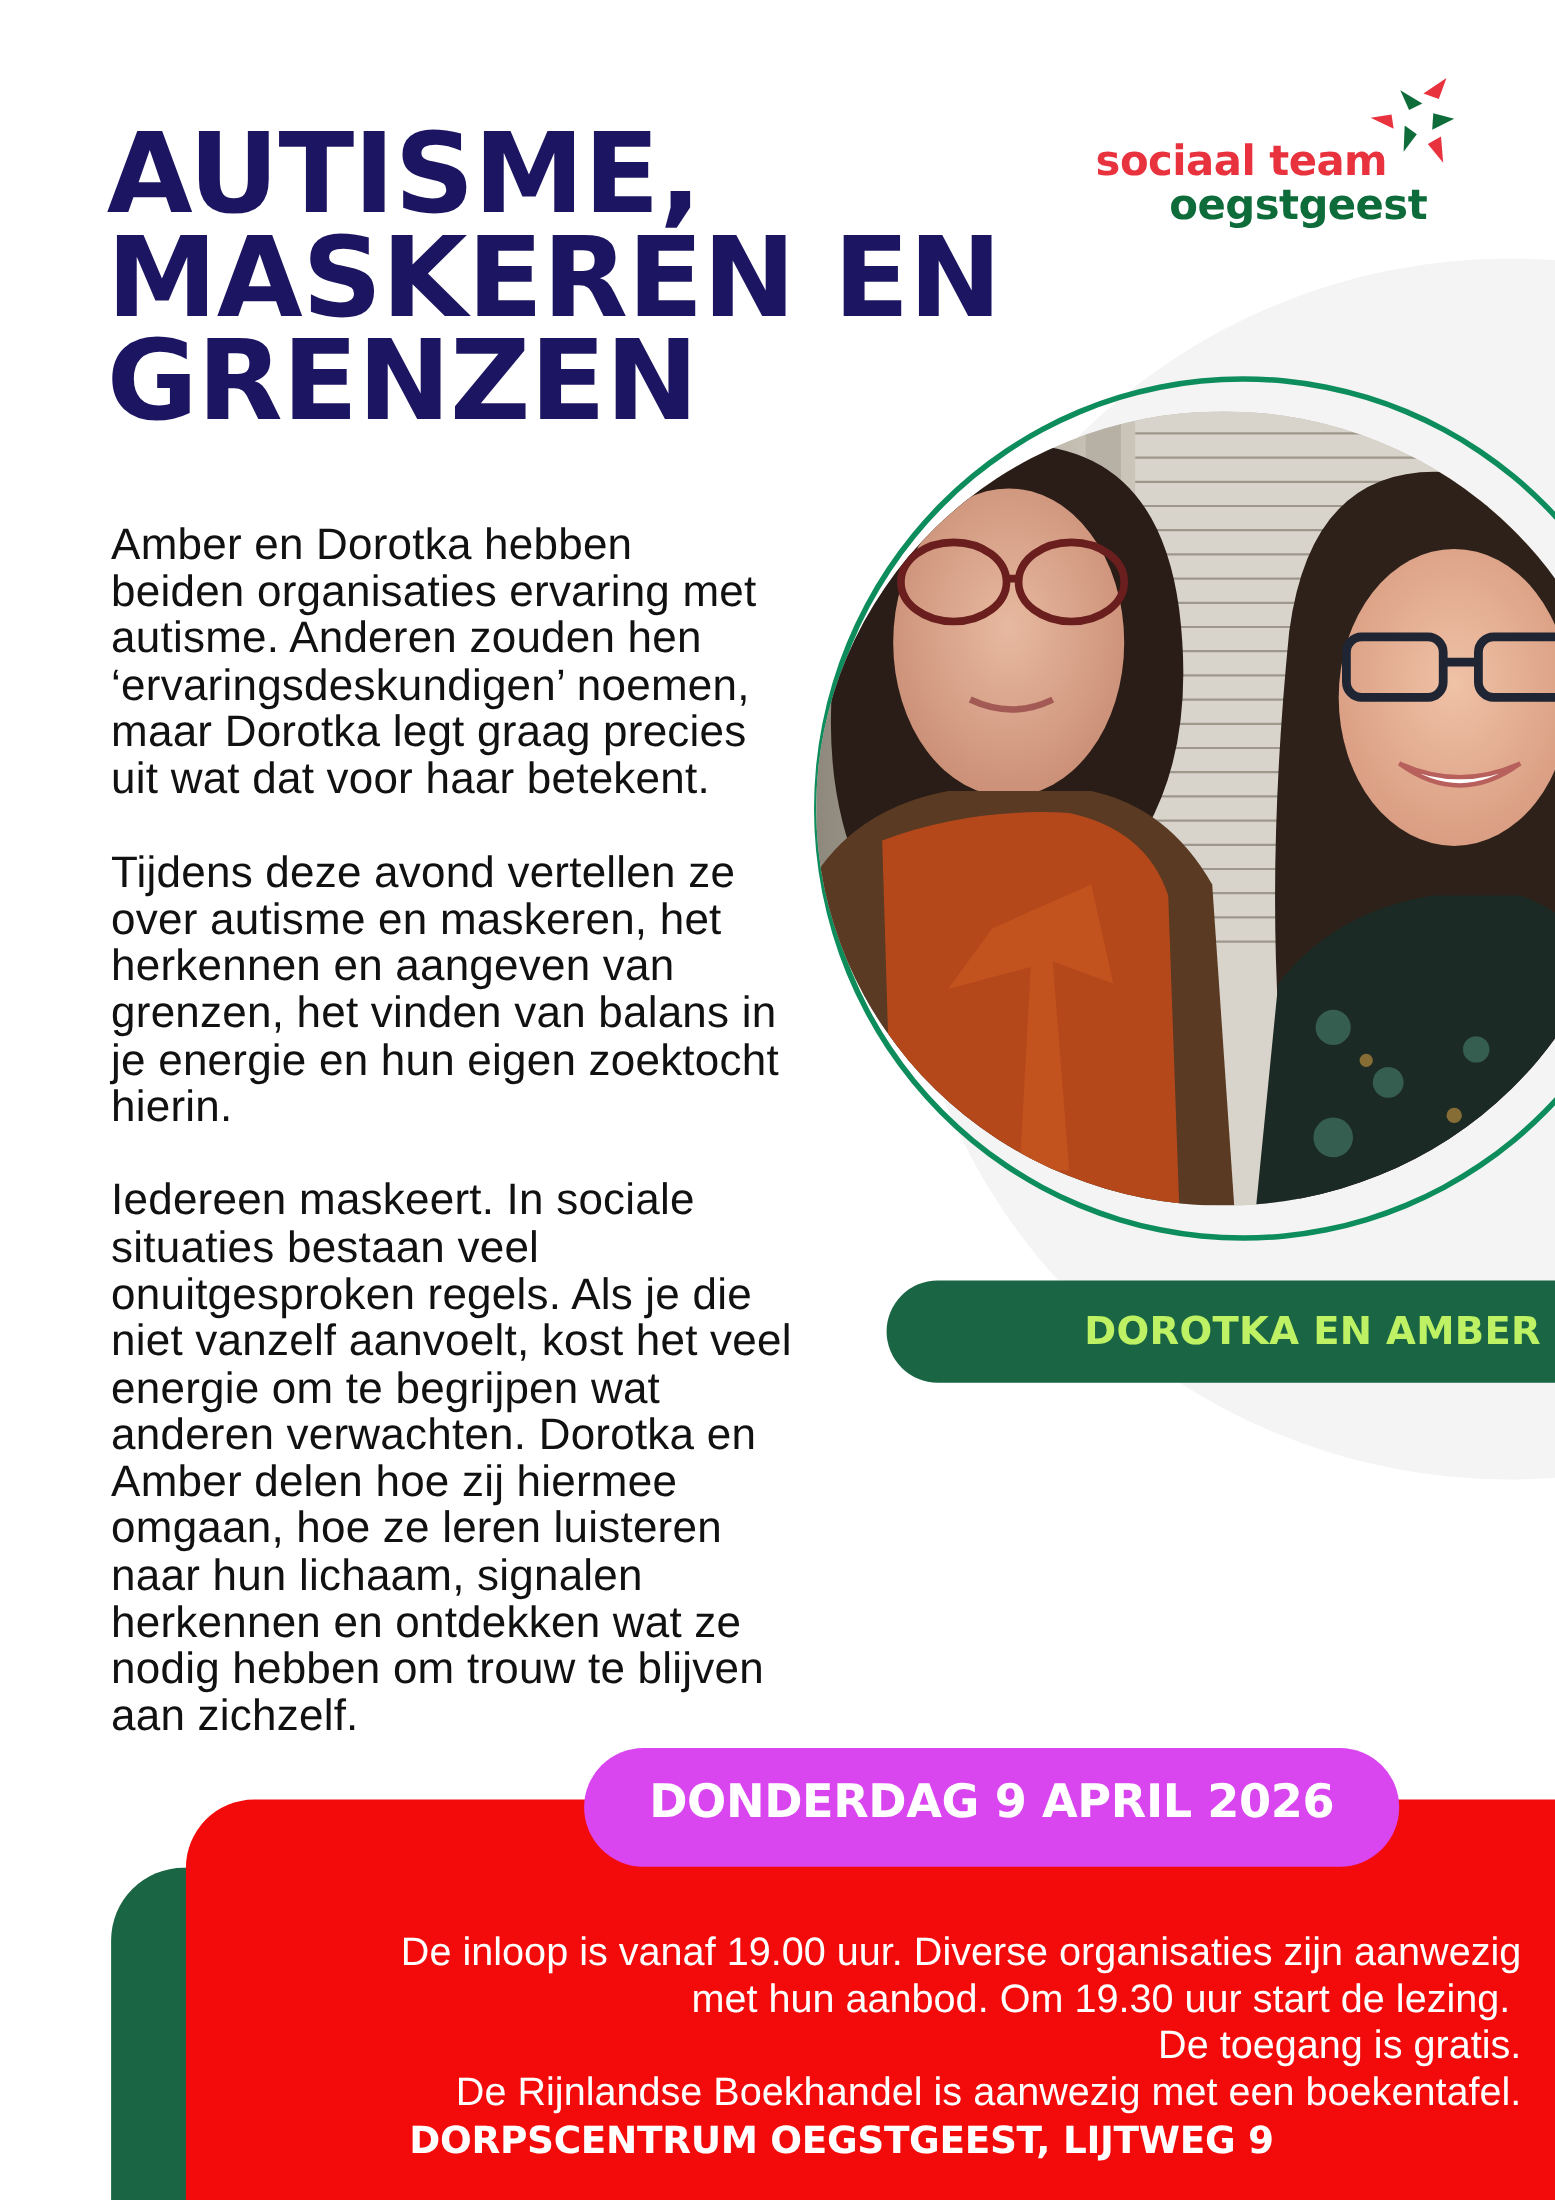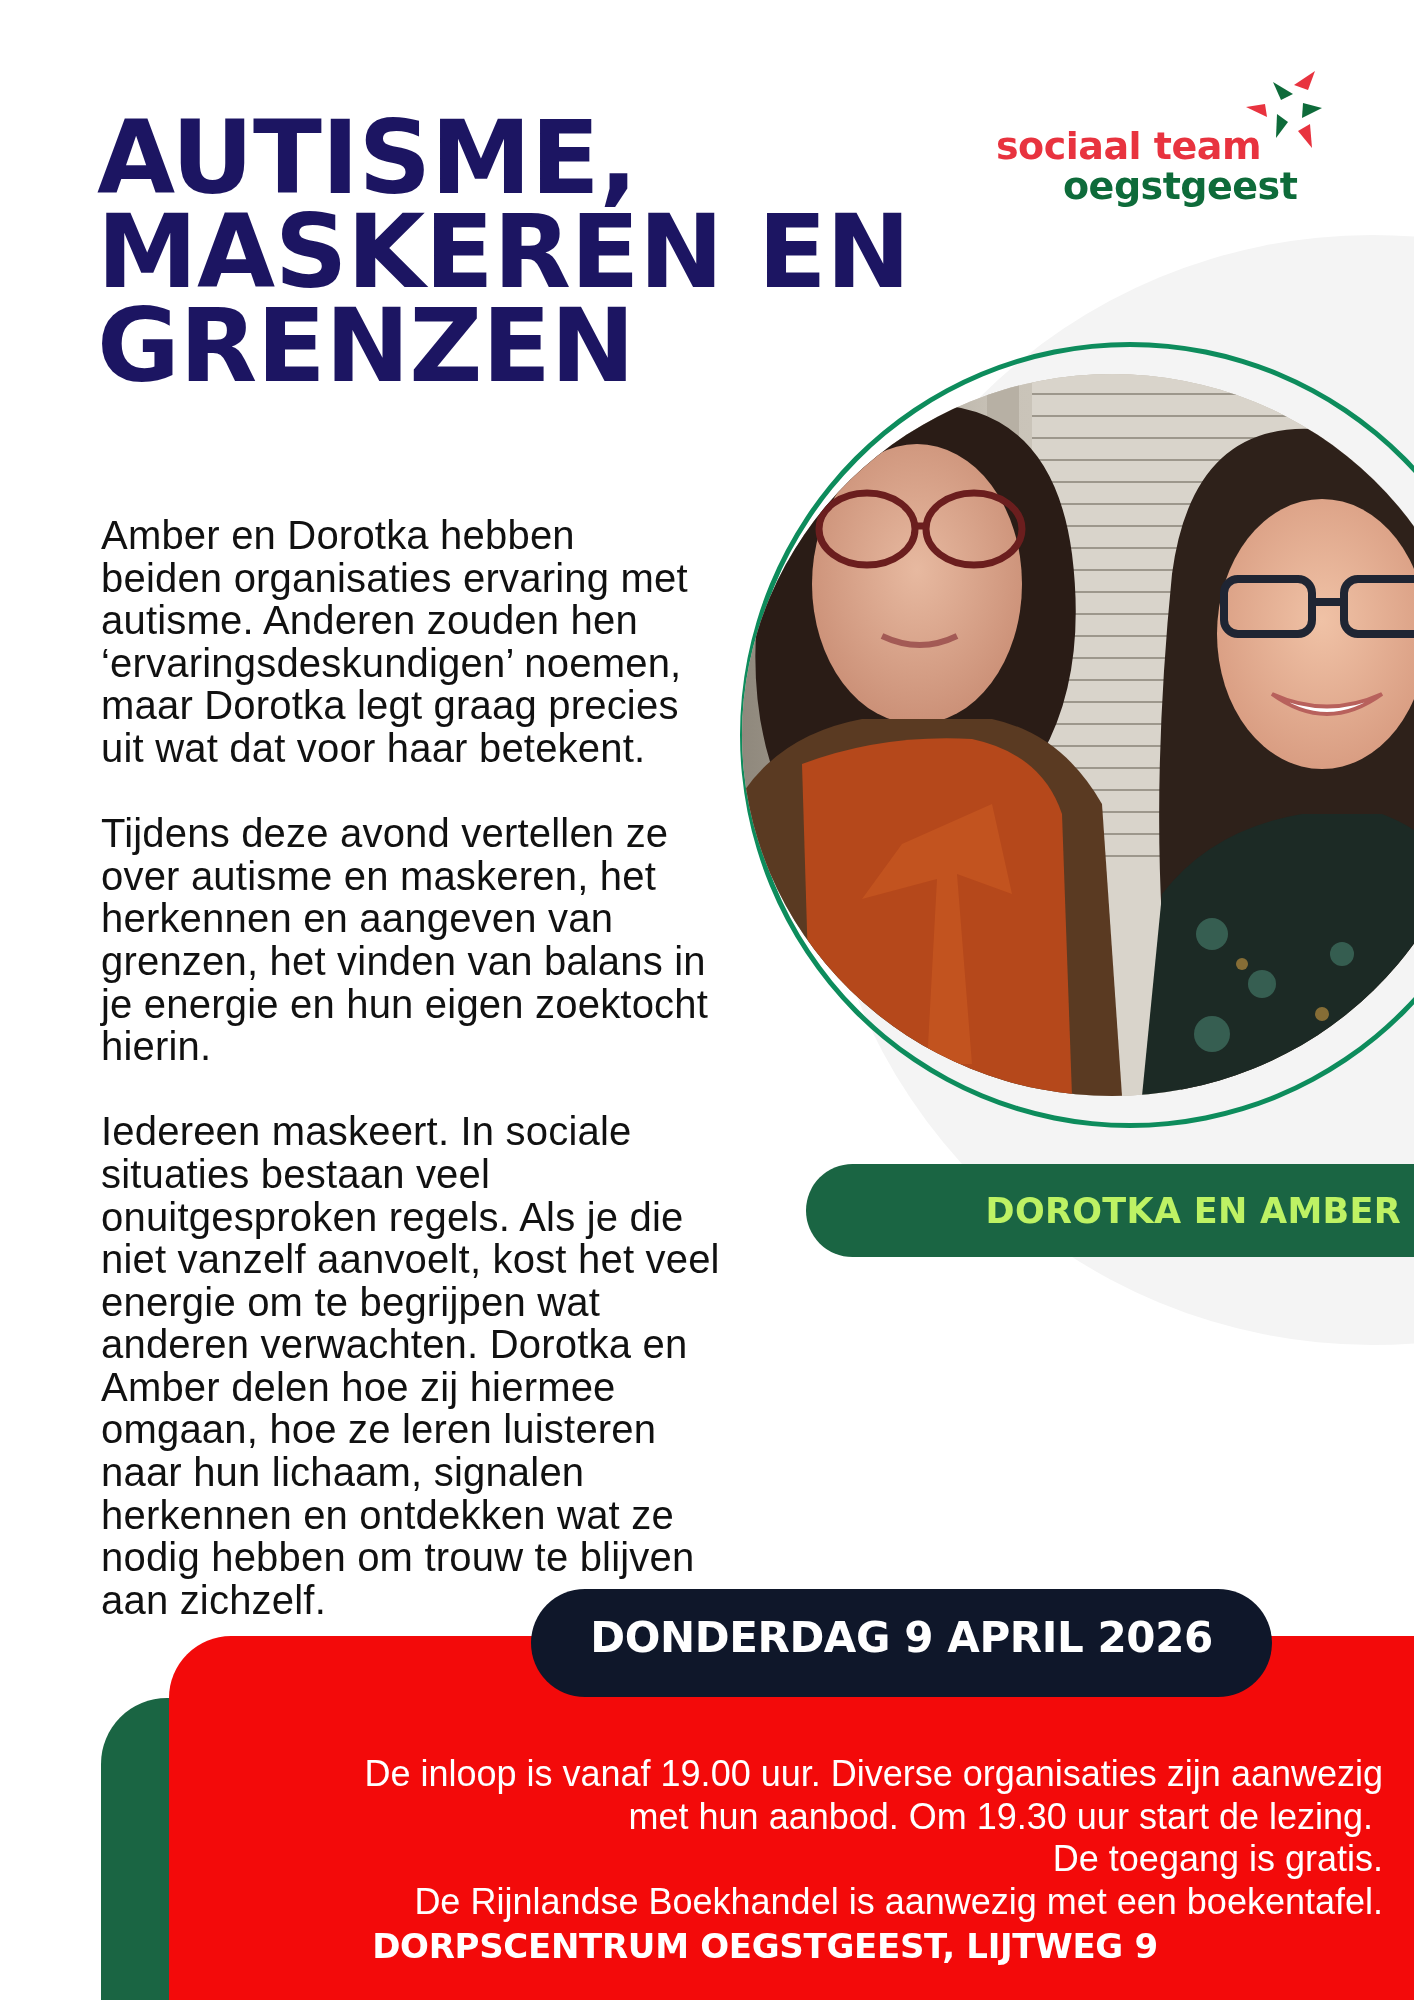--- a/index.html
+++ b/index.html
@@ -34,21 +34,21 @@
     font-family: "DejaVu Sans", sans-serif; font-weight: bold;
     font-size: 101px; line-height: 94px; letter-spacing: -0.5px;
     white-space: nowrap;
   }
   .title span { display: block; }
 
   
   .body-text {
     position: absolute; left: 101px; top: 474px; width: 680px;
     font-family: "Liberation Sans", sans-serif; font-size: 40px;
-    line-height: 42.6px; color: #111111; letter-spacing: 0.2px; margin-top: 40px;
+    line-height: 42.6px; color: #111111; letter-spacing: 0.2px;
   }
   .body-text .line { display: block; white-space: nowrap; height: 42.6px; }
 
   
   .ring {
     position: absolute; left: 740px; top: 342px; width: 780px; height: 786px;
     border-radius: 50%; border: 5px solid #0d8c5c; box-sizing: border-box;
   }
   .photo {
     position: absolute; left: 742px; top: 374px; width: 740px; height: 722px;
@@ -242,21 +242,21 @@
   </svg>
 </div>
 
 <div class="name-pill" style="background:#1a6543">
   <span>DOROTKA EN AMBER</span>
 </div>
 
 <div class="green-back" style="background:#1a6543"></div>
 <div class="red-box" style="background:#f30a0a"></div>
 
-<div class="date-pill" style="background:#0f172a">
+<div class="date-pill" style="background:#d946ef">
   <span>DONDERDAG 9 APRIL 2026</span>
 </div>
 
 <div class="info-text">
   <span class="line">De inloop is vanaf 19.00 uur. Diverse organisaties zijn aanwezig</span>
   <span class="line">met hun aanbod. Om 19.30 uur start de lezing. </span>
   <span class="line">De toegang is gratis.</span>
   <span class="line">De Rijnlandse Boekhandel is aanwezig met een boekentafel.</span>
 </div>
 

